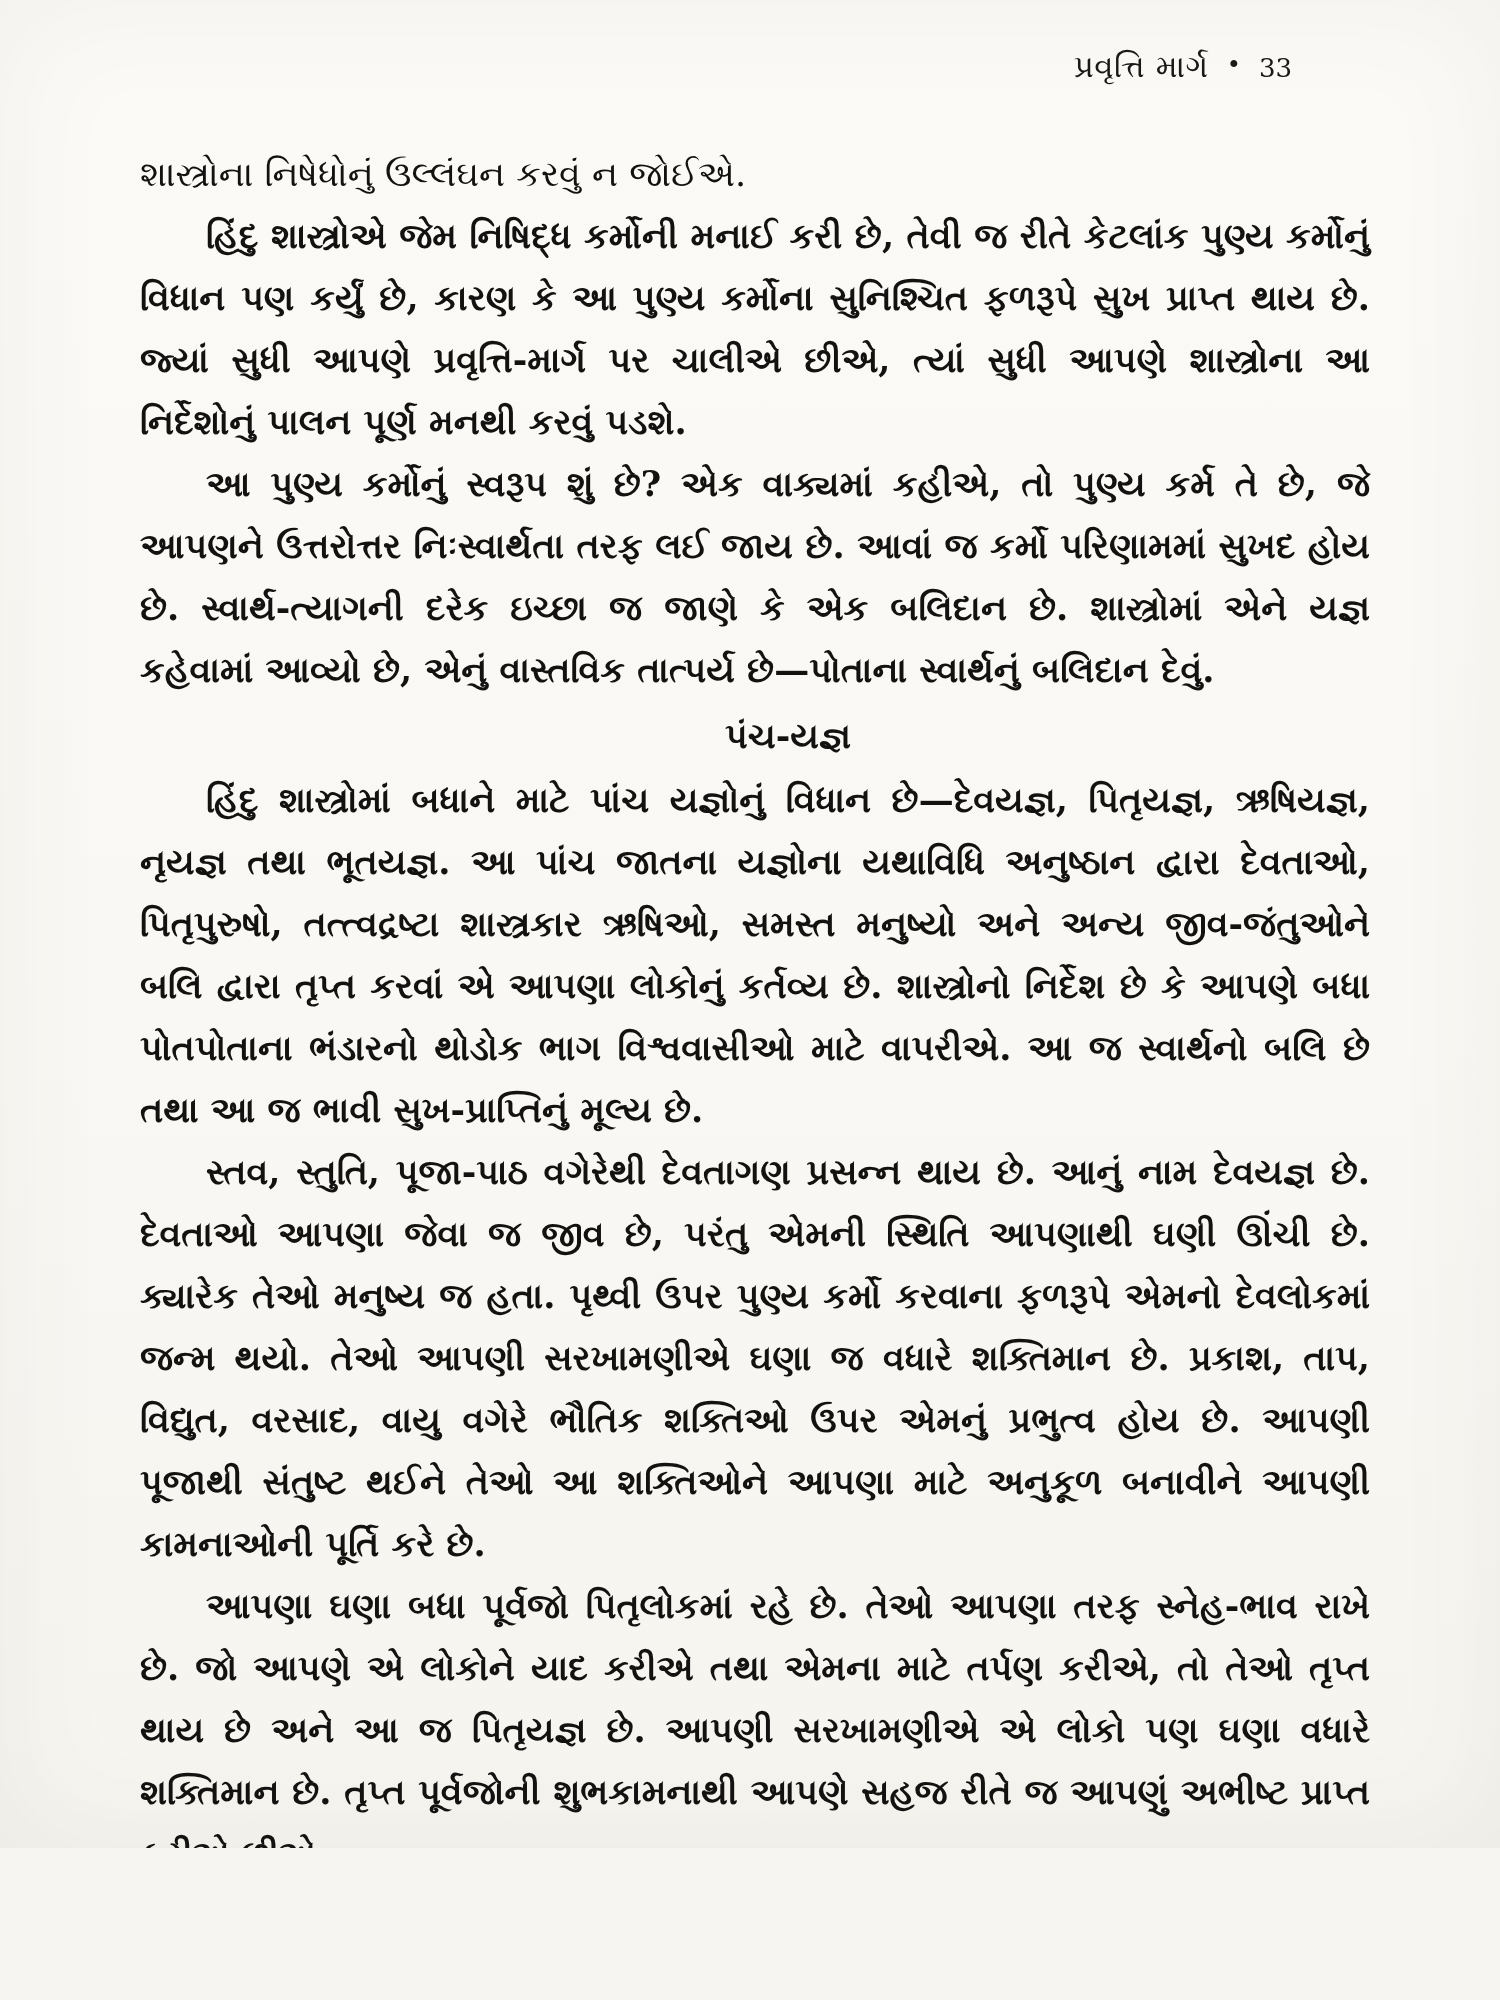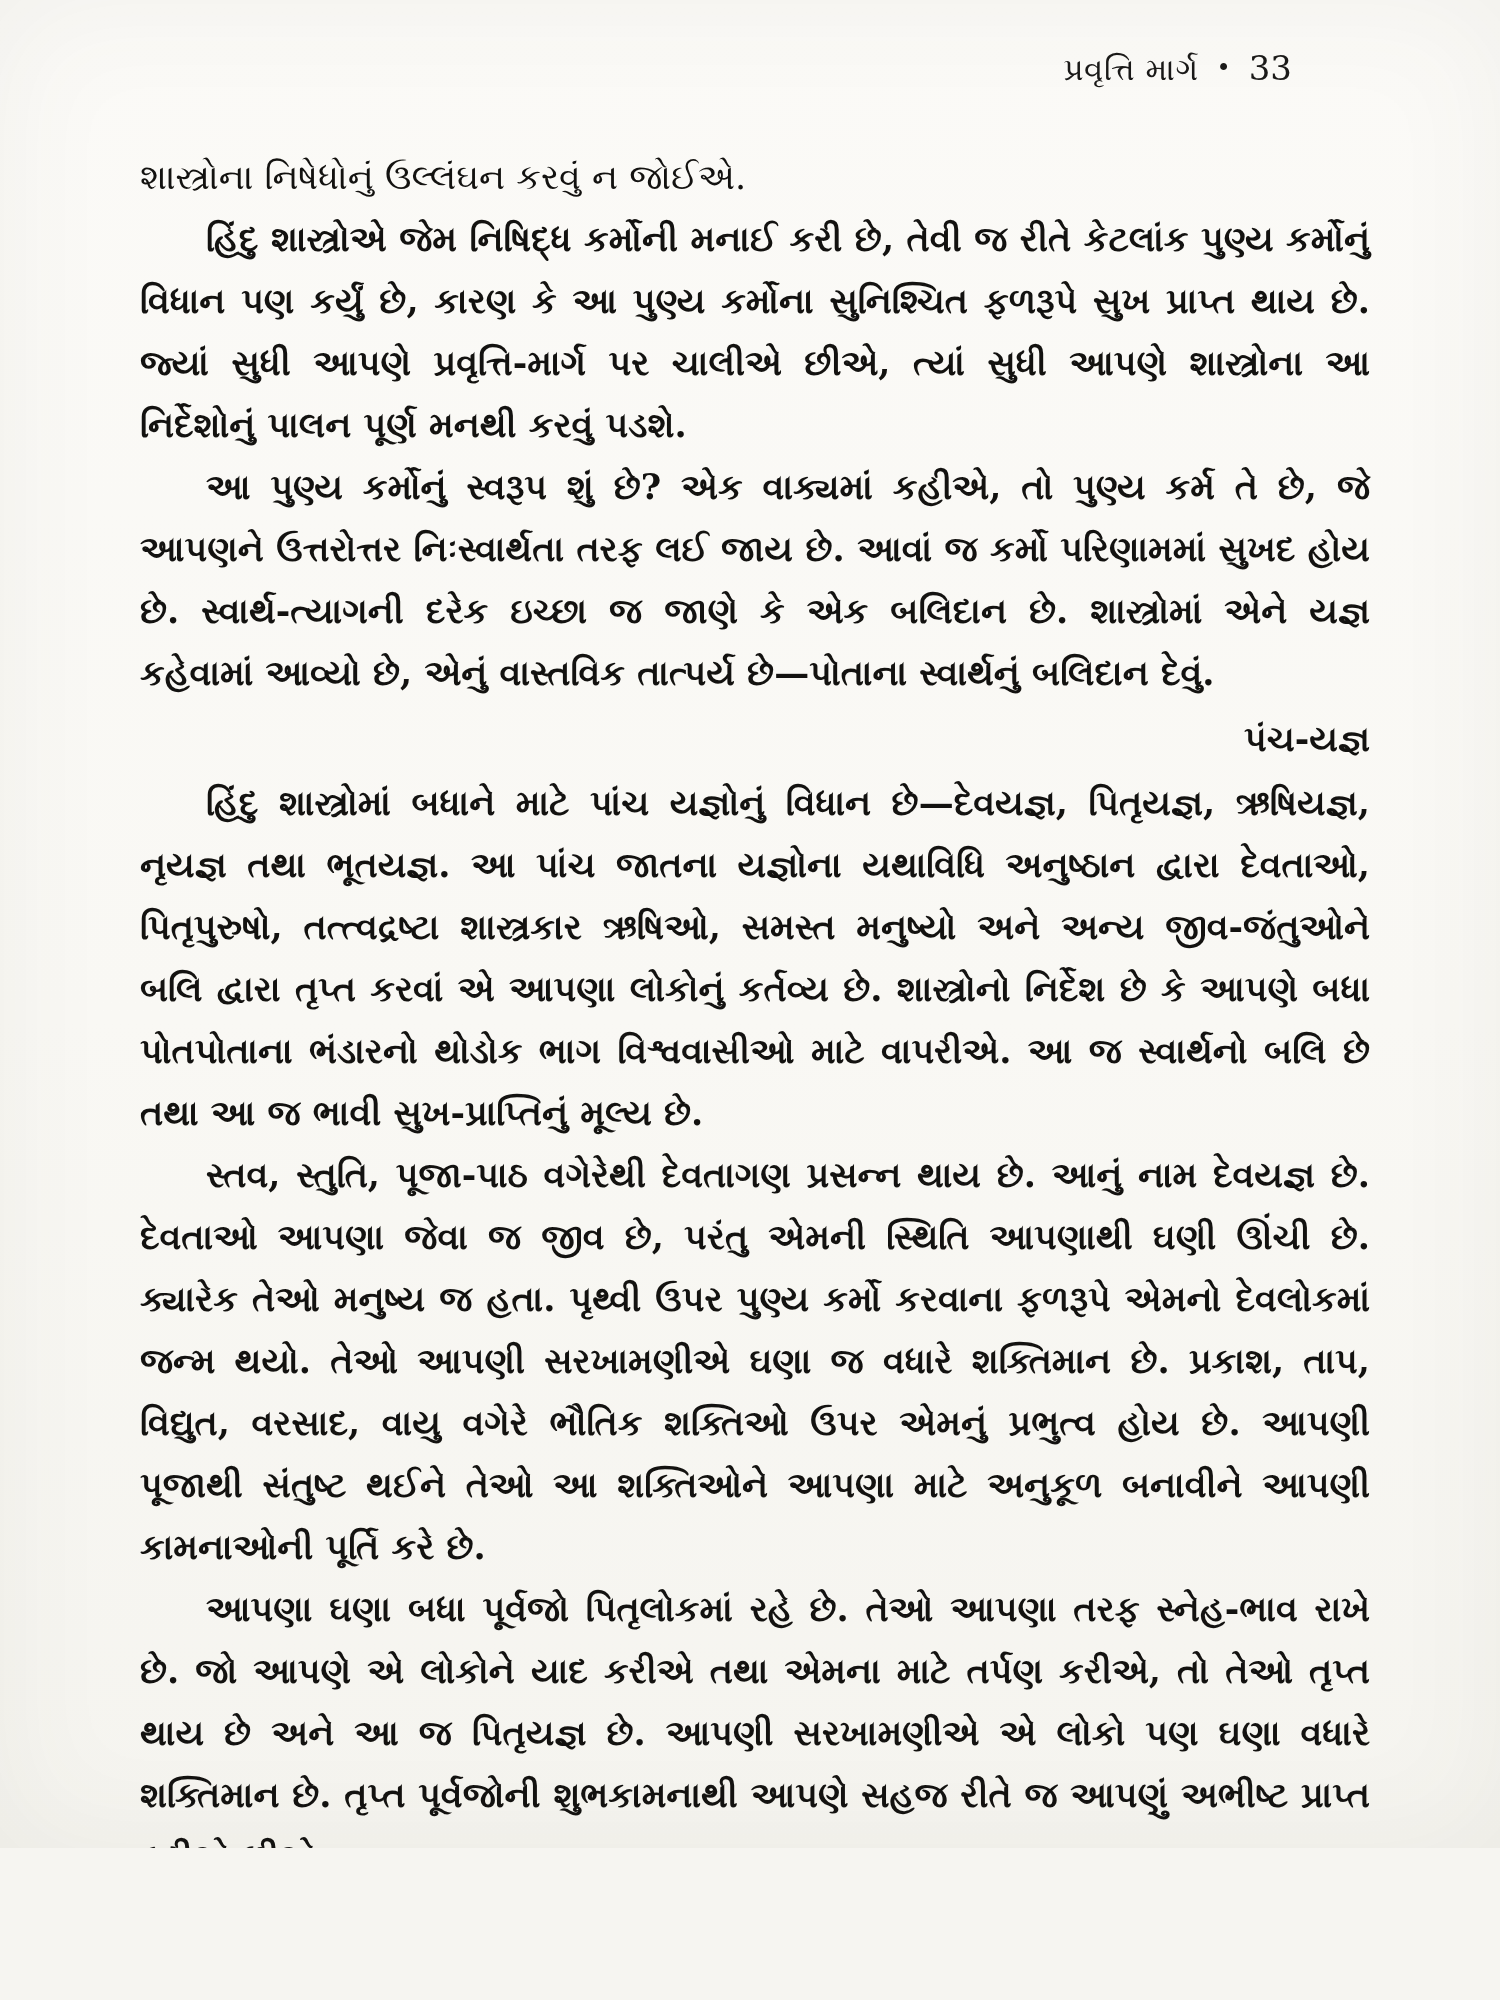--- a/index.html
+++ b/index.html
@@ -38,41 +38,41 @@
     color: #1a1918;
     margin-bottom: 58px;
   }
   .running-header .hdr-title { letter-spacing: 0.5px; }
   .running-header .hdr-bullet {
     font-size: 24px;
     position: relative;
     top: -4px;
   }
   .running-header .hdr-pagenum {
-    font-size: 34px;
+    font-size: 26px;
     font-family: "DejaVu Serif", serif;
   }
 
   
   .body-text {
     font-size: 35px;
     line-height: 62px;
     text-align: justify;
     color: #131210;
   }
 
   .para { text-indent: 0; }
   .para.indent { text-indent: 66px; font-weight: bold; }
 
   .section-heading {
     font-weight: bold;
     margin: 4px 0 2px 66px;
     font-size: 35px;
     line-height: 62px;
-    text-align: right;
+    text-align: center;
   }
 
   
   .scan-edge {
     position: absolute;
     left: 0; top: 0; right: 0; bottom: 0;
     pointer-events: none;
     box-shadow: inset 0 0 120px rgba(90,80,60,0.06);
   }
 </style>

